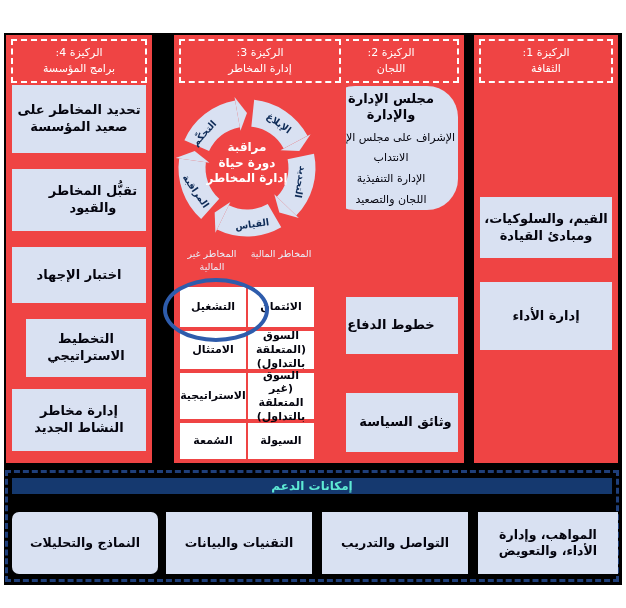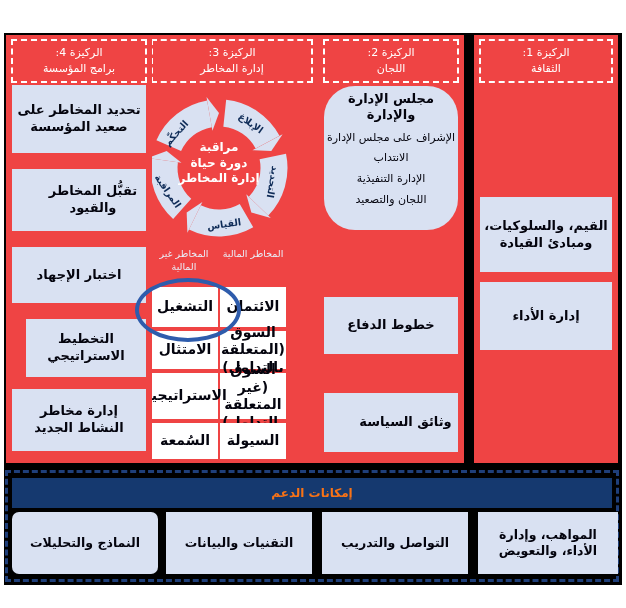--- a/index.html
+++ b/index.html
@@ -3,44 +3,44 @@
 <meta charset="utf-8">
 <style>
   html,body{margin:0;padding:0;}
   body{
     width:626px;height:608px;position:relative;background:#ffffff;
     font-family:"DejaVu Sans", sans-serif;overflow:hidden;direction:rtl;
   }
   .board{position:absolute;left:4px;top:33px;width:618px;height:552px;background:#000000;}
   .pillar{position:absolute;top:2px;height:428px;background:#ef4444;}
   .p-c4{left:2px;width:146px;}
-  .p-c3{left:142px;width:172px;}
+  .p-c3{left:170px;width:172px;}
   .p-c2{left:314px;width:146px;}
   .p-c1{left:470px;width:144px;}
   .p-head{
     position:absolute;top:4px;left:5px;right:5px;height:40px;
     border:2px dashed #ffffff;color:#ffffff;font-size:11px;
     display:flex;flex-direction:column;align-items:center;justify-content:center;
     line-height:1.45;text-align:center;
   }
   .lb{
     position:absolute;left:6px;right:6px;background:#D9E1F2;color:#04040e;
     font-weight:bold;font-size:13px;display:flex;align-items:center;justify-content:center;
     text-align:center;line-height:1.3;padding:2px 3px;box-sizing:border-box;
   }
   
   .b4-1{top:50px;height:68px;} .b4-2{top:134px;height:62px;padding-left:31px;} .b4-3{top:212px;height:56px;}
   .b4-4{top:284px;height:58px;margin-left:14px;} .b4-5{top:354px;height:62px;}
   
-  .b2-gov{top:51px;height:144px;flex-direction:column;justify-content:flex-start;padding-top:5px;border-radius:31px;}
+  .b2-gov{top:51px;height:124px;flex-direction:column;justify-content:flex-start;padding-top:5px;border-radius:31px;}
   .gov-title{font-weight:bold;font-size:13px;line-height:1.25;}
   .gov-item{font-weight:normal;font-size:11px;line-height:1.25;margin-top:7px;}
   .b2-def{top:262px;height:57px;} .b2-pol{top:358px;height:59px;padding-left:32px;}
   
-  .b1-1{top:162px;height:75px;} .b1-2{top:247px;height:68px;}
+  .b1-1{top:162px;height:61px;} .b1-2{top:247px;height:68px;}
   
   .cycle-wrap{position:absolute;top:58px;left:0;width:146px;height:150px;}
   .cycle-center{
     position:absolute;left:0;right:0;top:47px;color:#ffffff;font-weight:bold;
     font-size:12px;line-height:1.3;text-align:center;white-space:pre-line;
   }
   .ring-label{
     position:absolute;color:#0E2B57;font-weight:bold;font-size:9.5px;white-space:nowrap;
   }
   .rl-report{left:105px;top:30px;transform:translate(-50%,-50%) rotate(36deg);}
@@ -50,40 +50,40 @@
   .rl-control{left:30px;top:40px;transform:translate(-50%,-50%) rotate(-48deg);}
   
   .risk-head{
     position:absolute;top:213px;color:#E9EFF9;font-size:9.5px;line-height:1.35;
     text-align:center;
   }
   .rh-fin{left:74px;width:66px;} .rh-nonfin{left:4px;width:68px;}
   .risk-col{position:absolute;top:252px;display:flex;flex-direction:column;gap:4px;}
   .rc-fin{left:74px;width:66px;} .rc-nonfin{left:6px;width:66px;}
   .risk-box{
-    background:#ffffff;color:#04040e;font-weight:bold;font-size:14px;line-height:1.25;
+    background:#ffffff;color:#04040e;font-weight:bold;font-size:11px;line-height:1.25;
     display:flex;align-items:center;justify-content:center;text-align:center;
     white-space:pre-line;box-sizing:border-box;padding:1px 2px;
   }
   .risk-col .risk-box:nth-child(1){height:40px;}
   .risk-col .risk-box:nth-child(2){height:38px;}
   .risk-col .risk-box:nth-child(3){height:46px;}
   .risk-col .risk-box:nth-child(4){height:36px;}
   .highlight-ellipse{
     position:absolute;left:-11px;top:243px;width:98px;height:56px;
     border:4px solid #2E5CAC;border-radius:50%;z-index:6;pointer-events:none;
   }
   
   .support{
     position:absolute;left:1px;top:437px;width:608px;height:106px;
     border:3px dashed #1F3F7A;background:#000000;
   }
   .support-title{
-    position:absolute;left:4px;right:4px;top:5px;height:30px;background:#15396F;
-    color:#f97316;font-size:12px;font-weight:bold;display:flex;align-items:center;justify-content:center;
+    position:absolute;left:4px;right:4px;top:5px;height:16px;background:#15396F;
+    color:#5eead4;font-size:12px;font-weight:bold;display:flex;align-items:center;justify-content:center;
   }
   .support-box{
     position:absolute;top:39px;height:62px;background:#D9E1F2;color:#04040e;
     font-weight:bold;font-size:12.5px;line-height:1.3;display:flex;align-items:center;
     justify-content:center;text-align:center;padding:2px 4px;box-sizing:border-box;
   }
   .sb-talent{left:470px;width:140px;}
   .sb-comm{left:314px;width:146px;}
   .sb-tech{left:158px;width:146px;}
   .sb-models{left:4px;width:146px;border-radius:7px;}

